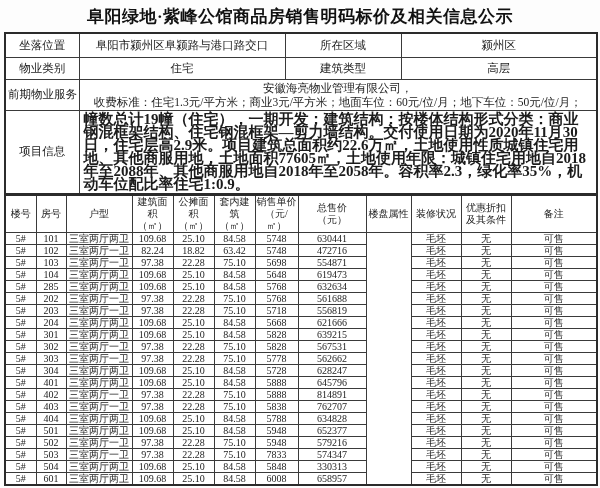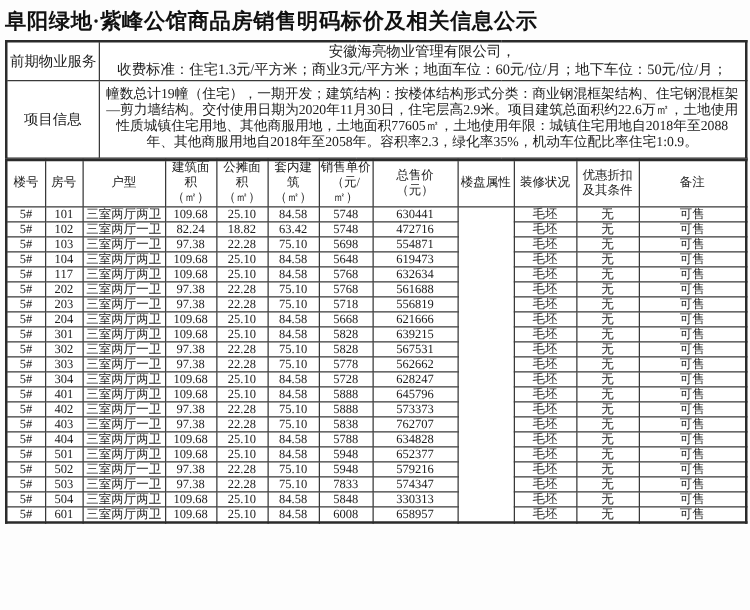--- a/index.html
+++ b/index.html
@@ -8,20 +8,21 @@
     font-family: "Liberation Serif", "DejaVu Serif", serif;
     color: #1c1c1c;
     width: 600px;
     height: 488px;
     overflow: hidden;
   }
   .page { width: 600px; padding: 5px 4px 0 4px; }
   h1.title {
     font-size: 17px;
     font-weight: bold;
+    text-align: center;
     letter-spacing: 0.5px;
     margin-bottom: 4px;
     color: #111;
   }
   table {
     width: 592px;
     border-collapse: collapse;
     table-layout: fixed;
     background: #fff;
   }
@@ -35,25 +36,26 @@
   
   table.info { border: 2px solid #2b2b2b; }
   table.info td { font-size: 11.5px; padding: 1px 2px; }
   table.info tr.r1 td { height: 24px; }
   table.info tr.r2 td { height: 24px; }
   table.info tr.r3 td { height: 22px; }
   table.info td.label { font-size: 11.5px; }
   tr.service td.svc { height: 30px; line-height: 14px; white-space: normal; }
   tr.project td.prj {
     height: 62px;
-    text-align: center;
+    text-align: left;
     white-space: normal;
-    font-size: 11px;
+    font-size: 15px;
     line-height: 13px;
     padding: 2px 4px;
+    font-weight: bold;
   }
   
   table.main { margin-top: -1px; border: 2px solid #2b2b2b; }
   table.main th {
     font-size: 10px;
     font-weight: normal;
     line-height: 12px;
     height: 32px;
     white-space: pre-line;
     padding: 0 1px;
@@ -74,20 +76,32 @@
   <h1 class="title">阜阳绿地·紫峰公馆商品房销售明码标价及相关信息公示</h1>
 
   <table class="info">
     <colgroup>
       <col style="width:74px">
         <col style="width:206px">
         <col style="width:116px">
         <col style="width:196px">
     </colgroup>
     <tbody id="info-rows">
+        <tr class="r1">
+          <td class="label">坐落位置</td>
+          <td>阜阳市颍州区阜颍路与港口路交口</td>
+          <td class="label">所在区域</td>
+          <td>颍州区</td>
+        </tr>
+        <tr class="r3">
+          <td class="label">物业类别</td>
+          <td>住宅</td>
+          <td class="label">建筑类型</td>
+          <td>高层</td>
+        </tr>
       </tbody>
     <tbody>
       <tr class="service">
         <td class="label">前期物业服务</td>
         <td class="svc" colspan="3">
           <div>安徽海亮物业管理有限公司，</div>
           <div>收费标准：住宅1.3元/平方米；商业3元/平方米；地面车位：60元/位/月；地下车位：50元/位/月；</div>
         </td>
       </tr>
       <tr class="project">
@@ -183,21 +197,21 @@
           <td>25.10</td>
           <td>84.58</td>
           <td>5648</td>
           <td>619473</td>
           <td>毛坯</td>
           <td>无</td>
           <td>可售</td>
         </tr>
         <tr>
           <td>5#</td>
-          <td>117</td>
+          <td>285</td>
           <td>三室两厅两卫</td>
           <td>109.68</td>
           <td>25.10</td>
           <td>84.58</td>
           <td>5768</td>
           <td>632634</td>
           <td>毛坯</td>
           <td>无</td>
           <td>可售</td>
         </tr>
@@ -306,21 +320,21 @@
           <td>可售</td>
         </tr>
         <tr>
           <td>5#</td>
           <td>402</td>
           <td>三室两厅一卫</td>
           <td>97.38</td>
           <td>22.28</td>
           <td>75.10</td>
           <td>5888</td>
-          <td>573373</td>
+          <td>814891</td>
           <td>毛坯</td>
           <td>无</td>
           <td>可售</td>
         </tr>
         <tr>
           <td>5#</td>
           <td>403</td>
           <td>三室两厅一卫</td>
           <td>97.38</td>
           <td>22.28</td>

